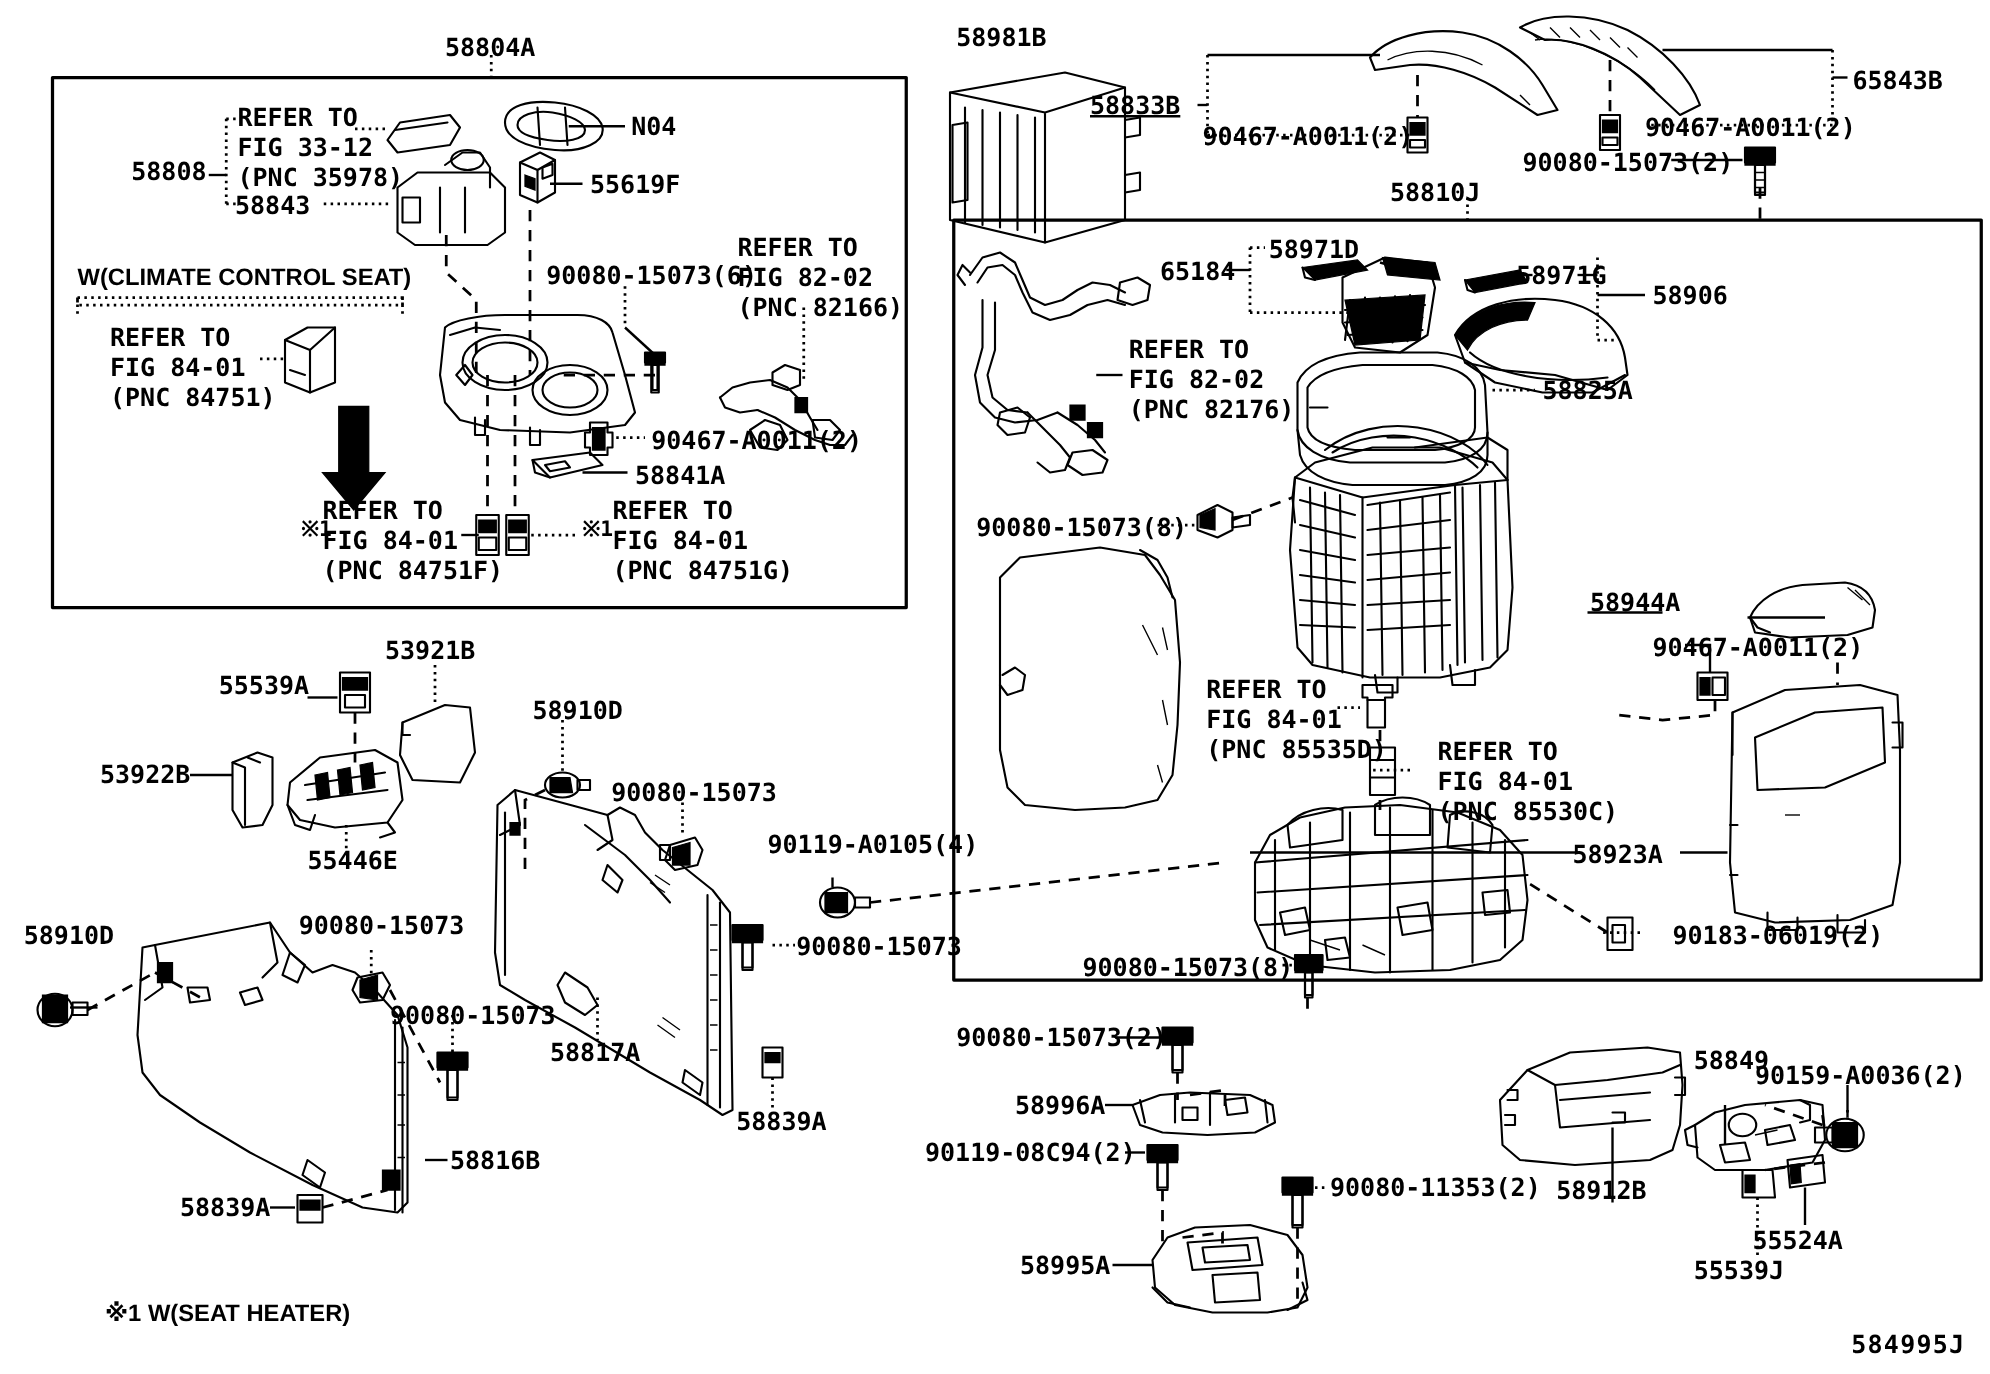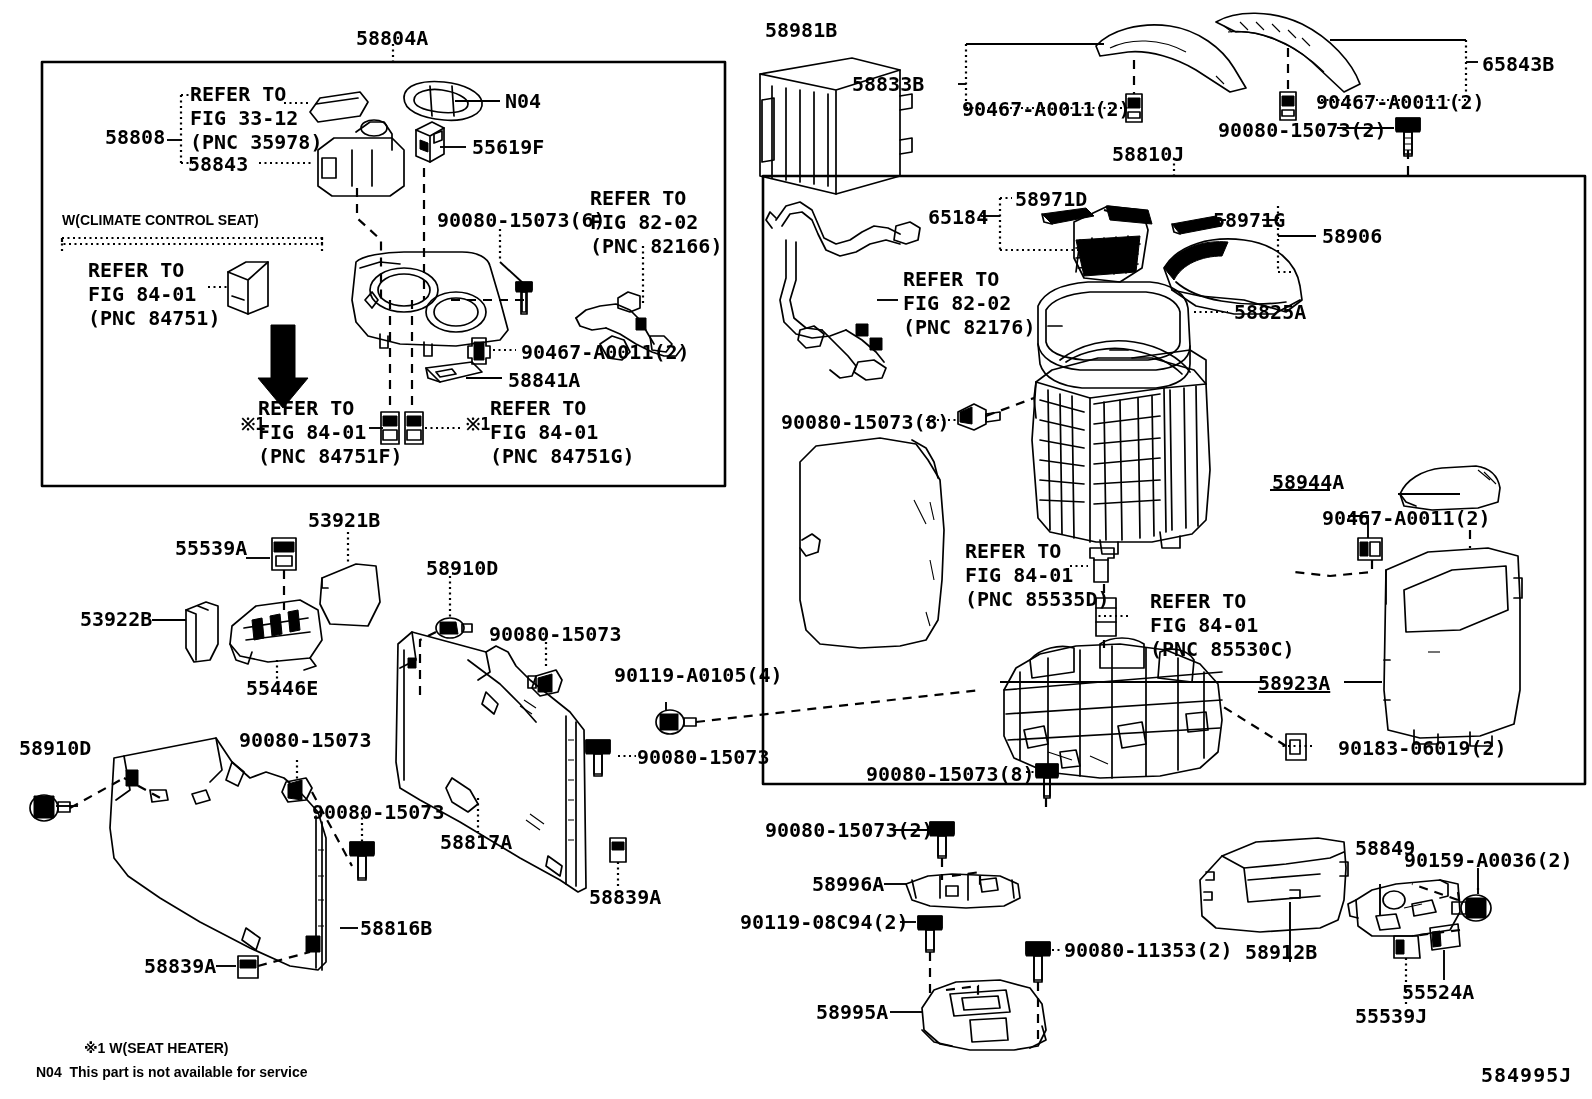--- a/index.html
+++ b/index.html
@@ -3,21 +3,21 @@
 <meta charset="utf-8">
 <style>
   html,body{margin:0;padding:0;background:#ffffff;}
   body{width:1592px;height:1099px;position:relative;overflow:hidden;
        font-family:"DejaVu Sans Mono","Liberation Mono",monospace;color:#000;}
   #stage{position:absolute;left:0;top:0;width:1436px;height:1099px;}
   .lbl{position:absolute;font-family:"DejaVu Sans Mono","Liberation Mono",monospace;
        font-weight:bold;font-size:20px;line-height:24px;color:#000;white-space:pre;letter-spacing:0px;}
   .multi{white-space:pre;}
   .note{position:absolute;font-family:"Liberation Sans","DejaVu Sans",sans-serif;
-        font-weight:bold;font-size:14px;color:#000;white-space:pre;}
+        font-weight:bold;font-size:19px;color:#000;white-space:pre;}
   .code{position:absolute;font-family:"DejaVu Sans Mono","Liberation Mono",monospace;
         font-weight:bold;font-size:20px;color:#000;letter-spacing:1px;}
   svg.art{position:absolute;left:0;top:0;width:1592px;height:1099px;pointer-events:none;}
   .ln{stroke:#000;stroke-width:1.9;fill:none;}
   .lnd{stroke:#000;stroke-width:2.2;fill:none;stroke-dasharray:2 3.5;}
   .dash{stroke:#000;stroke-width:2.2;fill:none;stroke-dasharray:9 7;}
   .part{fill:none;stroke:#000;stroke-width:1.7;stroke-linejoin:round;stroke-linecap:round;}
   .partf{fill:#000;stroke:#000;stroke-width:1;}
   .thin{fill:none;stroke:#000;stroke-width:1.1;}
 </style>
@@ -590,21 +590,21 @@
   <div class="lbl" style="left:241px;top:412px;font-size:17px;">※1</div>
   <div class="lbl multi" style="left:258px;top:396px;">REFER TO
 FIG 84-01
 (PNC 84751F)</div>
   <div class="lbl" style="left:466px;top:412px;font-size:17px;">※1</div>
   <div class="lbl multi" style="left:490px;top:396px;">REFER TO
 FIG 84-01
 (PNC 84751G)</div>
 
   <div class="lbl" style="left:765px;top:18px;">58981B</div>
-  <div class="lbl" style="left:852px;top:72px;">58833B</div>
+  <div class="lbl" style="left:872px;top:72px;text-decoration:underline;">58833B</div>
   <div class="lbl" style="left:962px;top:97px;">90467-A0011(2)</div>
   <div class="lbl" style="left:1482px;top:52px;">65843B</div>
   <div class="lbl" style="left:1316px;top:90px;">90467-A0011(2)</div>
   <div class="lbl" style="left:1218px;top:118px;">90080-15073(2)</div>
 
   <div class="lbl" style="left:1112px;top:142px;">58810J</div>
   <div class="lbl" style="left:928px;top:205px;">65184</div>
   <div class="lbl" style="left:1015px;top:187px;">58971D</div>
   <div class="lbl" style="left:1213px;top:208px;">58971G</div>
   <div class="lbl" style="left:1322px;top:224px;">58906</div>
@@ -614,21 +614,21 @@
 (PNC 82176)</div>
   <div class="lbl" style="left:781px;top:410px;">90080-15073(8)</div>
   <div class="lbl multi" style="left:965px;top:539px;">REFER TO
 FIG 84-01
 (PNC 85535D)</div>
   <div class="lbl multi" style="left:1150px;top:589px;">REFER TO
 FIG 84-01
 (PNC 85530C)</div>
   <div class="lbl" style="left:1272px;top:470px;">58944A</div>
   <div class="lbl" style="left:1322px;top:506px;">90467-A0011(2)</div>
-  <div class="lbl" style="left:1258px;top:671px;text-decoration:underline;">58923A</div>
+  <div class="lbl" style="left:1258px;top:671px;">58923A</div>
   <div class="lbl" style="left:1338px;top:736px;">90183-06019(2)</div>
   <div class="lbl" style="left:866px;top:762px;">90080-15073(8)</div>
 
   <div class="lbl" style="left:175px;top:536px;">55539A</div>
   <div class="lbl" style="left:308px;top:508px;">53921B</div>
   <div class="lbl" style="left:80px;top:607px;">53922B</div>
   <div class="lbl" style="left:246px;top:676px;">55446E</div>
   <div class="lbl" style="left:426px;top:556px;">58910D</div>
   <div class="lbl" style="left:489px;top:622px;">90080-15073</div>
   <div class="lbl" style="left:614px;top:663px;">90119-A0105(4)</div>
@@ -647,16 +647,15 @@
   <div class="lbl" style="left:1064px;top:938px;">90080-11353(2)</div>
   <div class="lbl" style="left:816px;top:1000px;">58995A</div>
 
   <div class="lbl" style="left:1245px;top:940px;">58912B</div>
   <div class="lbl" style="left:1355px;top:836px;">58849</div>
   <div class="lbl" style="left:1404px;top:848px;text-align:right;">90159-A0036(2)</div>
   <div class="lbl" style="left:1402px;top:980px;">55524A</div>
   <div class="lbl" style="left:1355px;top:1004px;">55539J</div>
 
   <div class="note" style="left:36px;top:1040px;margin-left:48px;">※1 W(SEAT HEATER)</div>
-  <div class="note" style="left:36px;top:1064px;">N04  This part is not available for service</div>
   <div class="code" style="left:1481px;top:1063px;text-align:right;">584995J</div>
 
 </div>
 
 </body></html>

